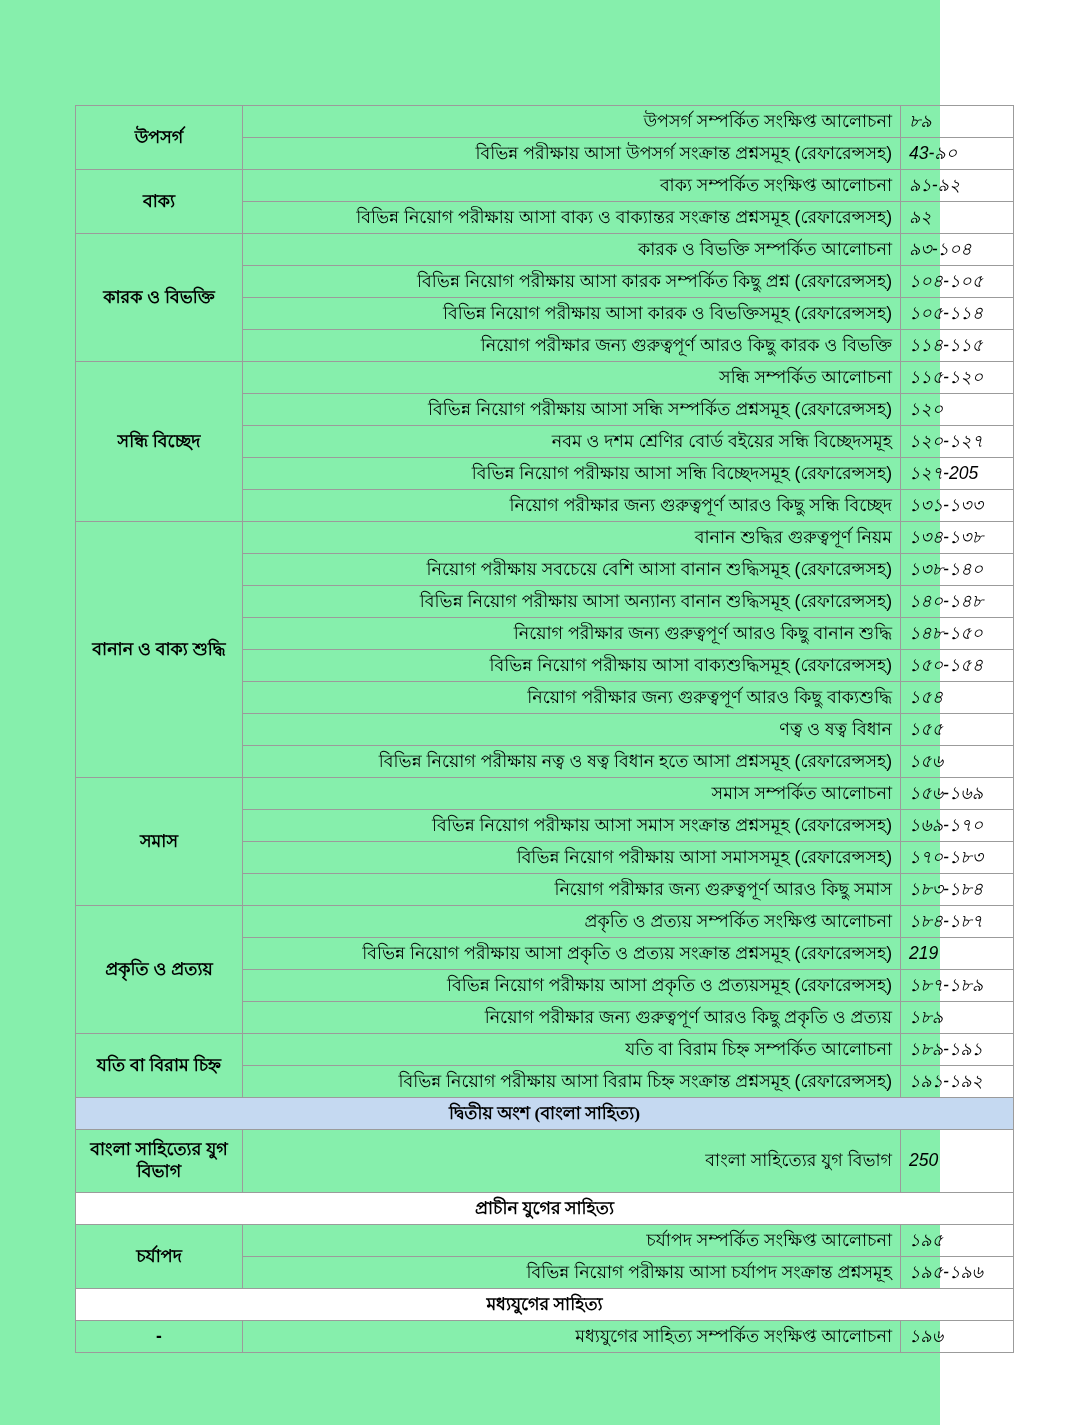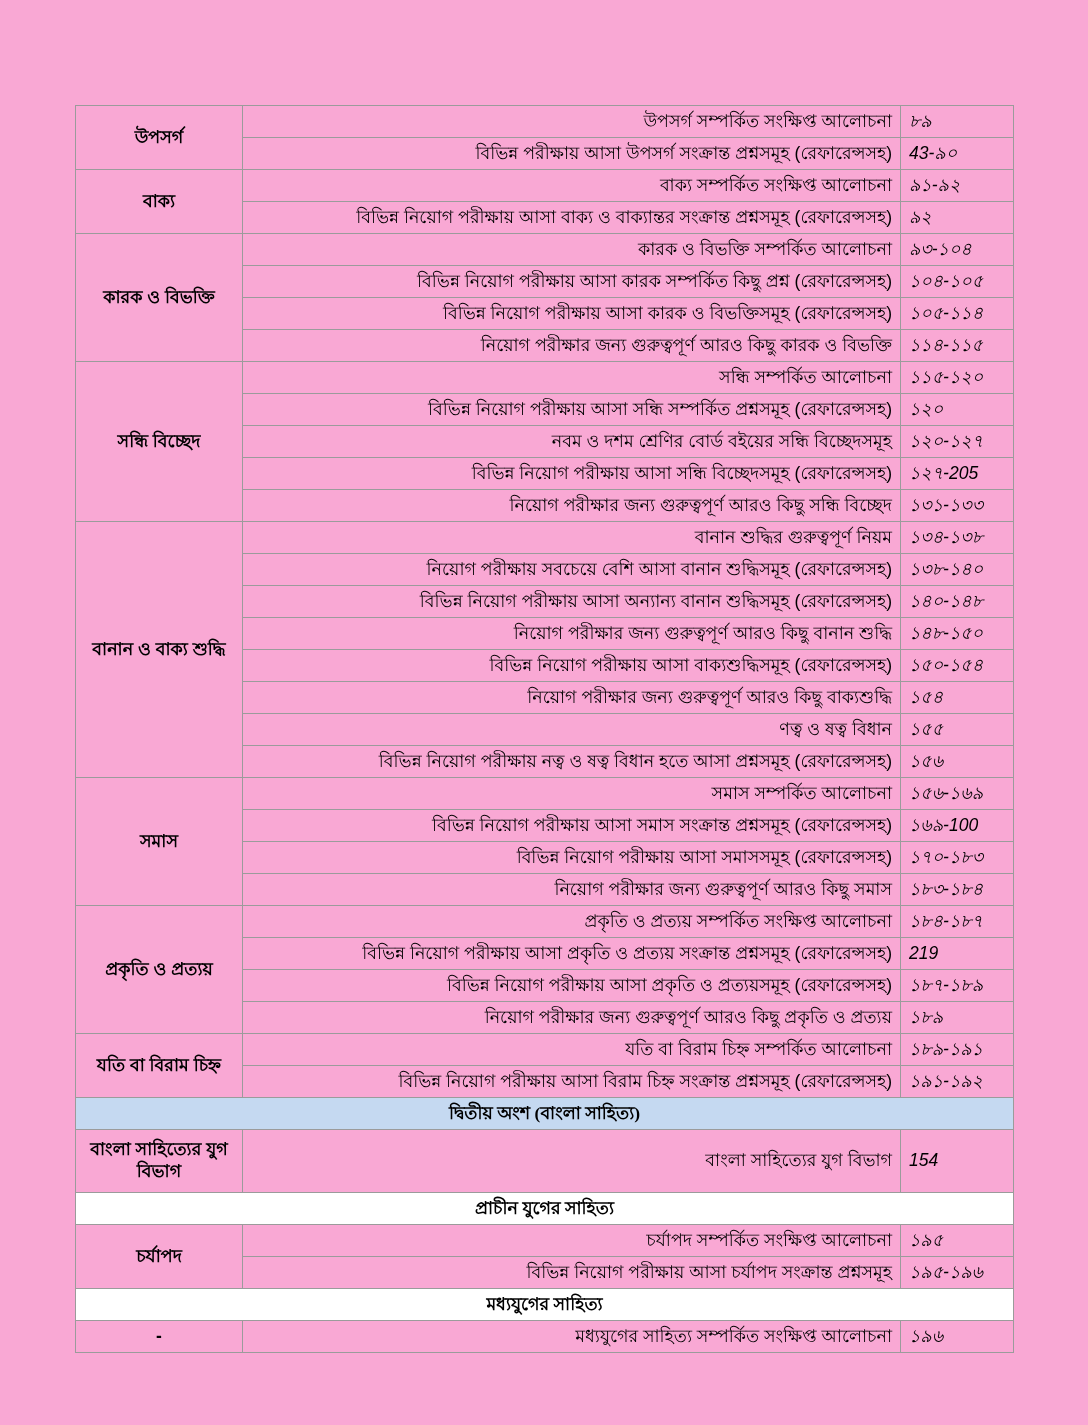--- a/index.html
+++ b/index.html
@@ -1,17 +1,17 @@
 <!DOCTYPE html>
 <html><head>
 <meta charset="utf-8">
 <style>
   html,body{margin:0;padding:0;background:#ffffff;}
   body{width:1088px;height:1425px;position:relative;font-family:"Liberation Sans","DejaVu Sans",sans-serif;color:#000;}
-  .sheet{position:absolute;left:0;top:0;width:1088px;height:1425px;background:#f9a8d4;}
+  .sheet{position:absolute;left:0;top:0;width:940px;height:1425px;background:#86efac;}
   table.toc{position:absolute;left:75px;top:105px;width:938px;border-collapse:collapse;table-layout:fixed;font-size:17.5px;line-height:1.25;}
   table.toc td{border:1px solid #9b9b9b;padding:1px 8px;height:29px;overflow:hidden;white-space:nowrap;}
   td.sec{text-align:center;font-weight:bold;white-space:normal !important;padding:1px 4px;}
   td.topic{text-align:right;padding-left:11px;}
   td.pages{text-align:left;padding-left:10px;font-style:italic;}
   tr.tall td{height:60px;}
   td.band{font-weight:bold;text-align:center;background:#ffffff;height:27px;font-family:Liberation Serif, serif;}
   td.band.blue{background:#c5d9f1;}
 </style>
 </head>
@@ -120,21 +120,21 @@
         <td class="pages">১৫৬</td>
       </tr>
 
       <tr>
         <td class="sec" rowspan="4">সমাস</td>
         <td class="topic">সমাস সম্পর্কিত আলোচনা</td>
         <td class="pages">১৫৬-১৬৯</td>
       </tr>
       <tr>
         <td class="topic">বিভিন্ন নিয়োগ পরীক্ষায় আসা সমাস সংক্রান্ত প্রশ্নসমূহ (রেফারেন্সসহ)</td>
-        <td class="pages">১৬৯-100</td>
+        <td class="pages">১৬৯-১৭০</td>
       </tr>
       <tr>
         <td class="topic">বিভিন্ন নিয়োগ পরীক্ষায় আসা সমাসসমূহ (রেফারেন্সসহ)</td>
         <td class="pages">১৭০-১৮৩</td>
       </tr>
       <tr>
         <td class="topic">নিয়োগ পরীক্ষার জন্য গুরুত্বপূর্ণ আরও কিছু সমাস</td>
         <td class="pages">১৮৩-১৮৪</td>
       </tr>
 
@@ -166,21 +166,21 @@
         <td class="pages">১৯১-১৯২</td>
       </tr>
 
       <tr>
         <td class="band blue" colspan="3">দ্বিতীয় অংশ (বাংলা সাহিত্য)</td>
       </tr>
 
       <tr class="tall">
         <td class="sec">বাংলা সাহিত্যের যুগ বিভাগ</td>
         <td class="topic">বাংলা সাহিত্যের যুগ বিভাগ</td>
-        <td class="pages">154</td>
+        <td class="pages">250</td>
       </tr>
 
       <tr>
         <td class="band" colspan="3">প্রাচীন যুগের সাহিত্য</td>
       </tr>
 
       <tr>
         <td class="sec" rowspan="2">চর্যাপদ</td>
         <td class="topic">চর্যাপদ সম্পর্কিত সংক্ষিপ্ত আলোচনা</td>
         <td class="pages">১৯৫</td>

